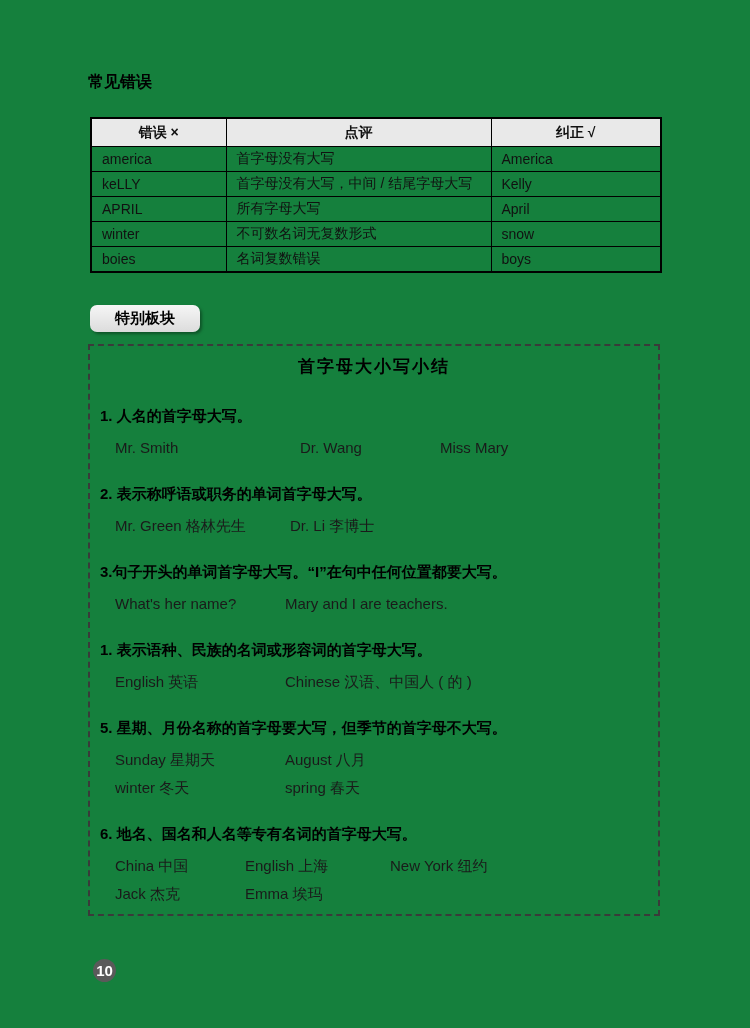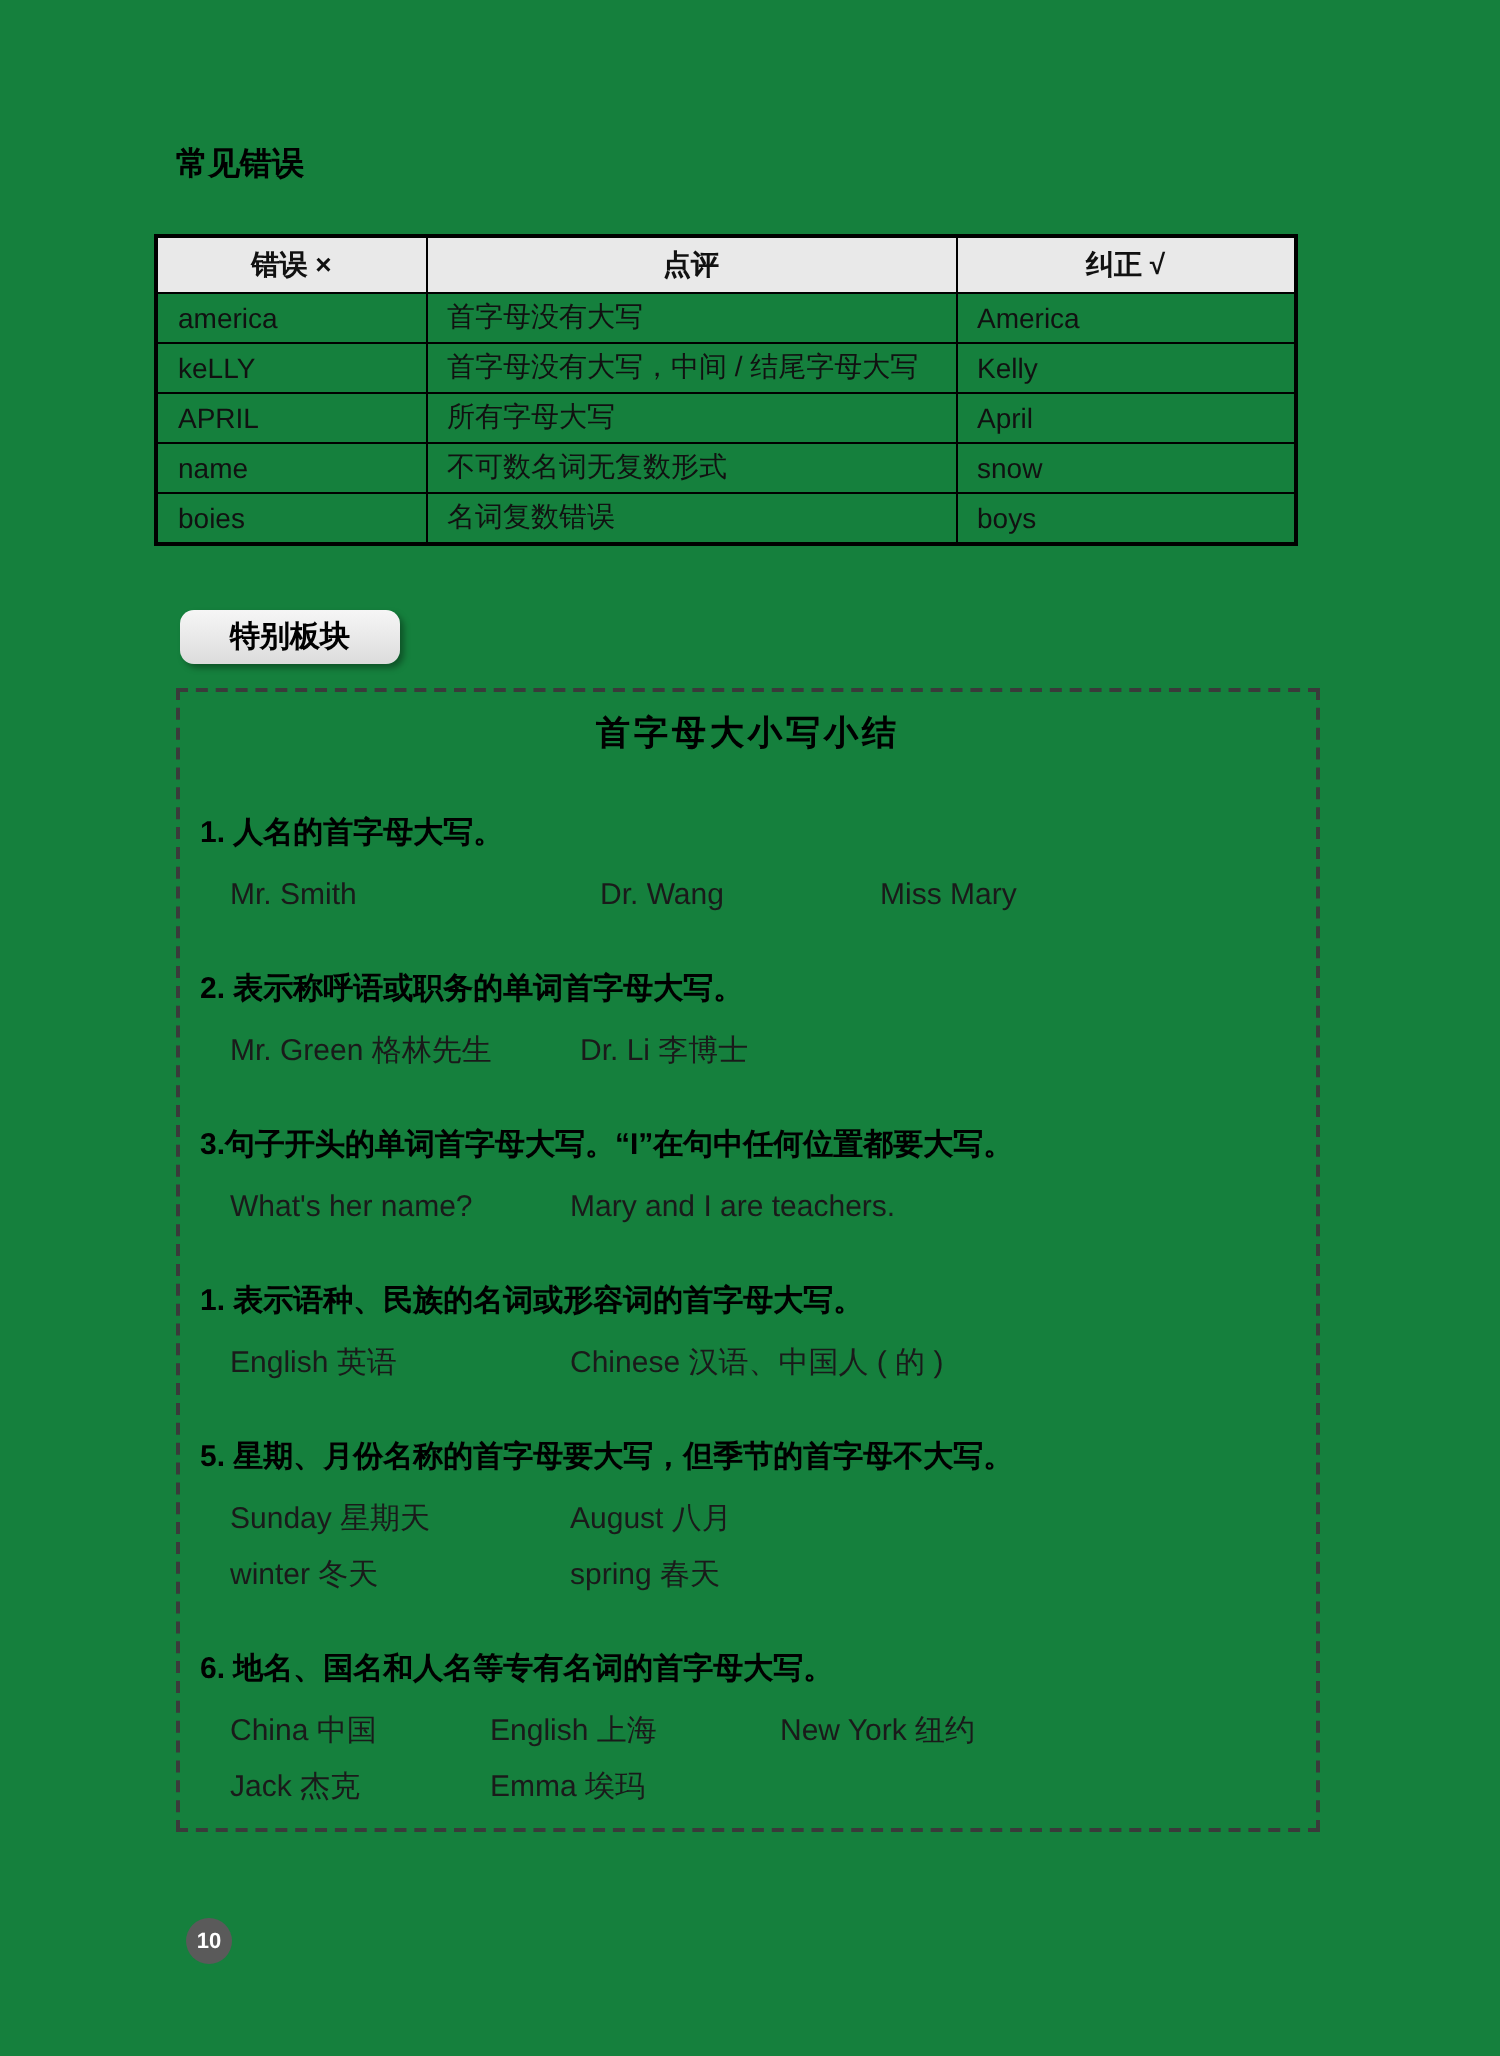--- a/index.html
+++ b/index.html
@@ -12,21 +12,21 @@
   .page{position:relative;width:750px;height:1028px;background:#15803d;overflow:hidden;}
 
   
   .section-title{
     position:absolute;left:88px;top:72px;
     font-size:16px;font-weight:bold;color:#000;
   }
 
   
   .err-table{
-    position:absolute;left:77px;top:117px;width:570px;
+    position:absolute;left:90px;top:117px;width:570px;
     border-collapse:collapse;
     border:2px solid #000;
     font-size:14px;
     table-layout:fixed;
   }
   .err-table col.c1{width:135px;}
   .err-table col.c2{width:265px;}
   .err-table col.c3{width:170px;}
   .err-table th{
     background:#e9e9e9;
@@ -93,21 +93,21 @@
   }
   .ex-line span{display:block;white-space:nowrap;}
   .w185{width:185px;} .w175{width:175px;} .w170{width:170px;}
   .w145{width:145px;} .w130{width:130px;} .w140{width:140px;}
 
   
   .page-num{
     position:absolute;left:93px;top:959px;
     width:23px;height:23px;border-radius:50%;
     background:#5a5a5a;color:#fff;
-    font-size:11px;font-weight:bold;
+    font-size:15px;font-weight:bold;
     display:flex;align-items:center;justify-content:center;
   }
 </style>
 </head>
 <body>
 
 <div class="page">
 
   <div class="section-title">常见错误</div>
 
@@ -134,21 +134,21 @@
         <td>keLLY</td>
         <td>首字母没有大写，中间 / 结尾字母大写</td>
         <td>Kelly</td>
       </tr>
       <tr>
         <td>APRIL</td>
         <td>所有字母大写</td>
         <td>April</td>
       </tr>
       <tr>
-        <td>name</td>
+        <td>winter</td>
         <td>不可数名词无复数形式</td>
         <td>snow</td>
       </tr>
       <tr>
         <td>boies</td>
         <td>名词复数错误</td>
         <td>boys</td>
       </tr>
     </tbody>
   </table>

